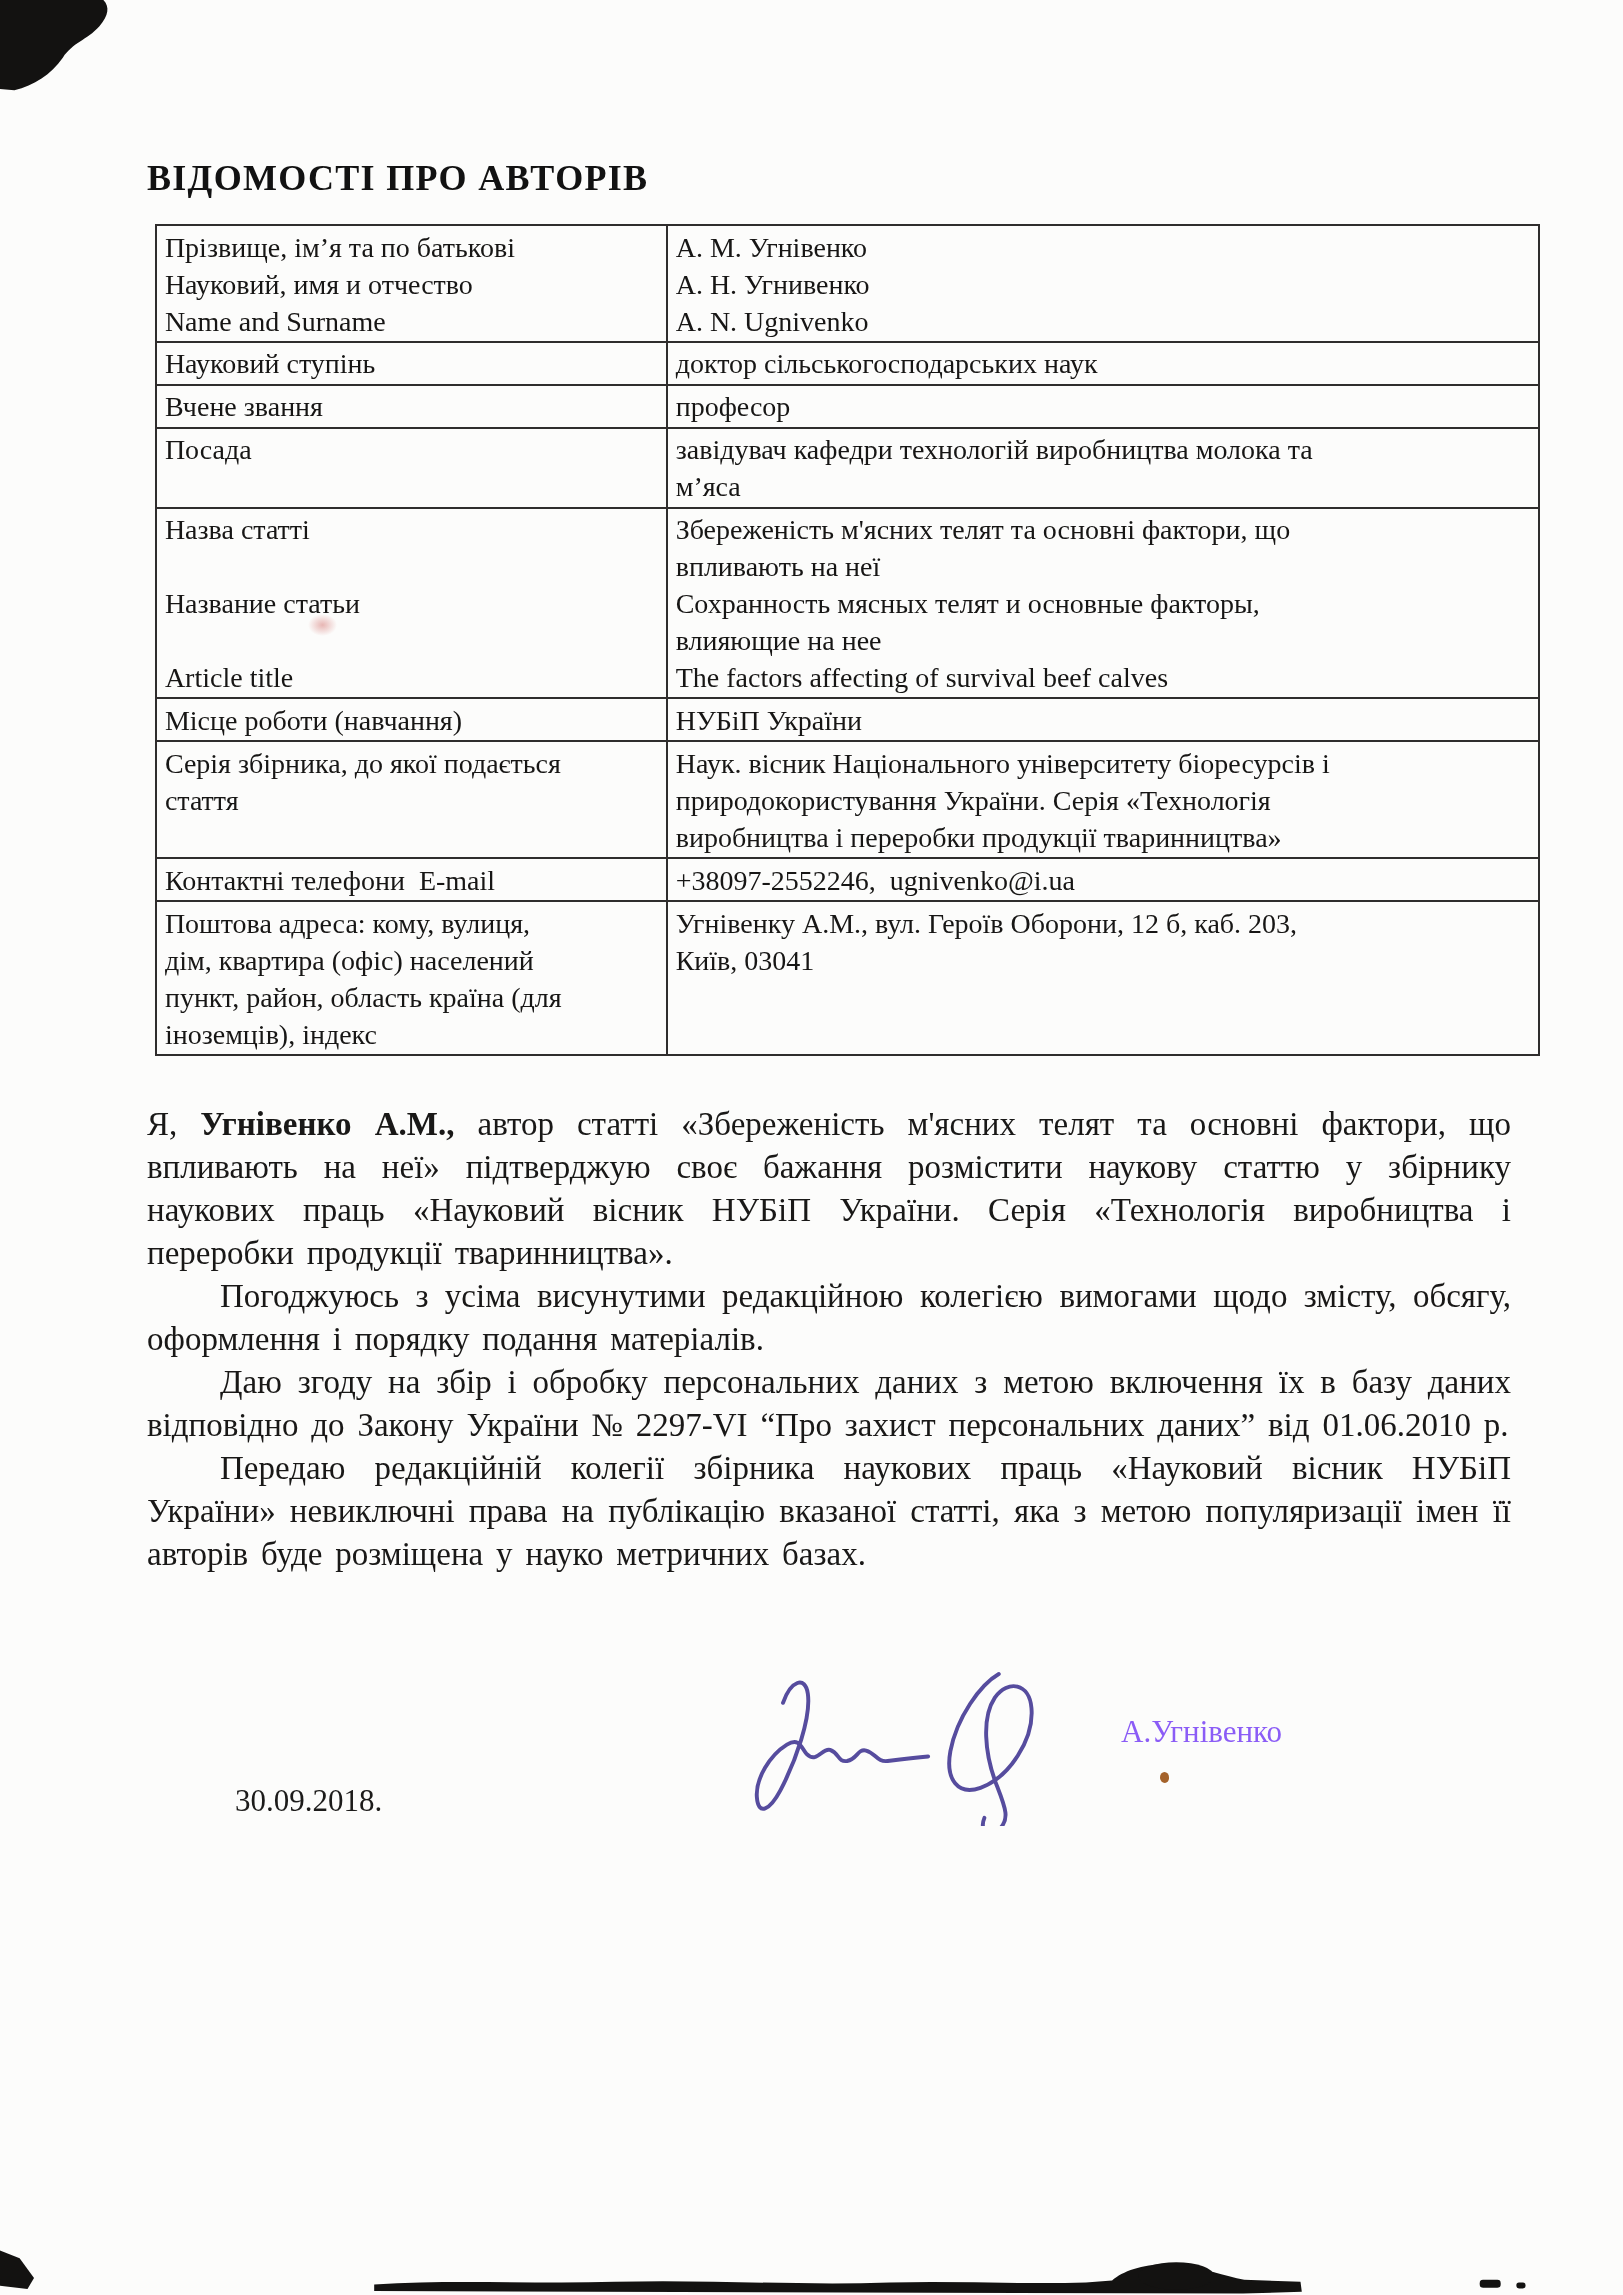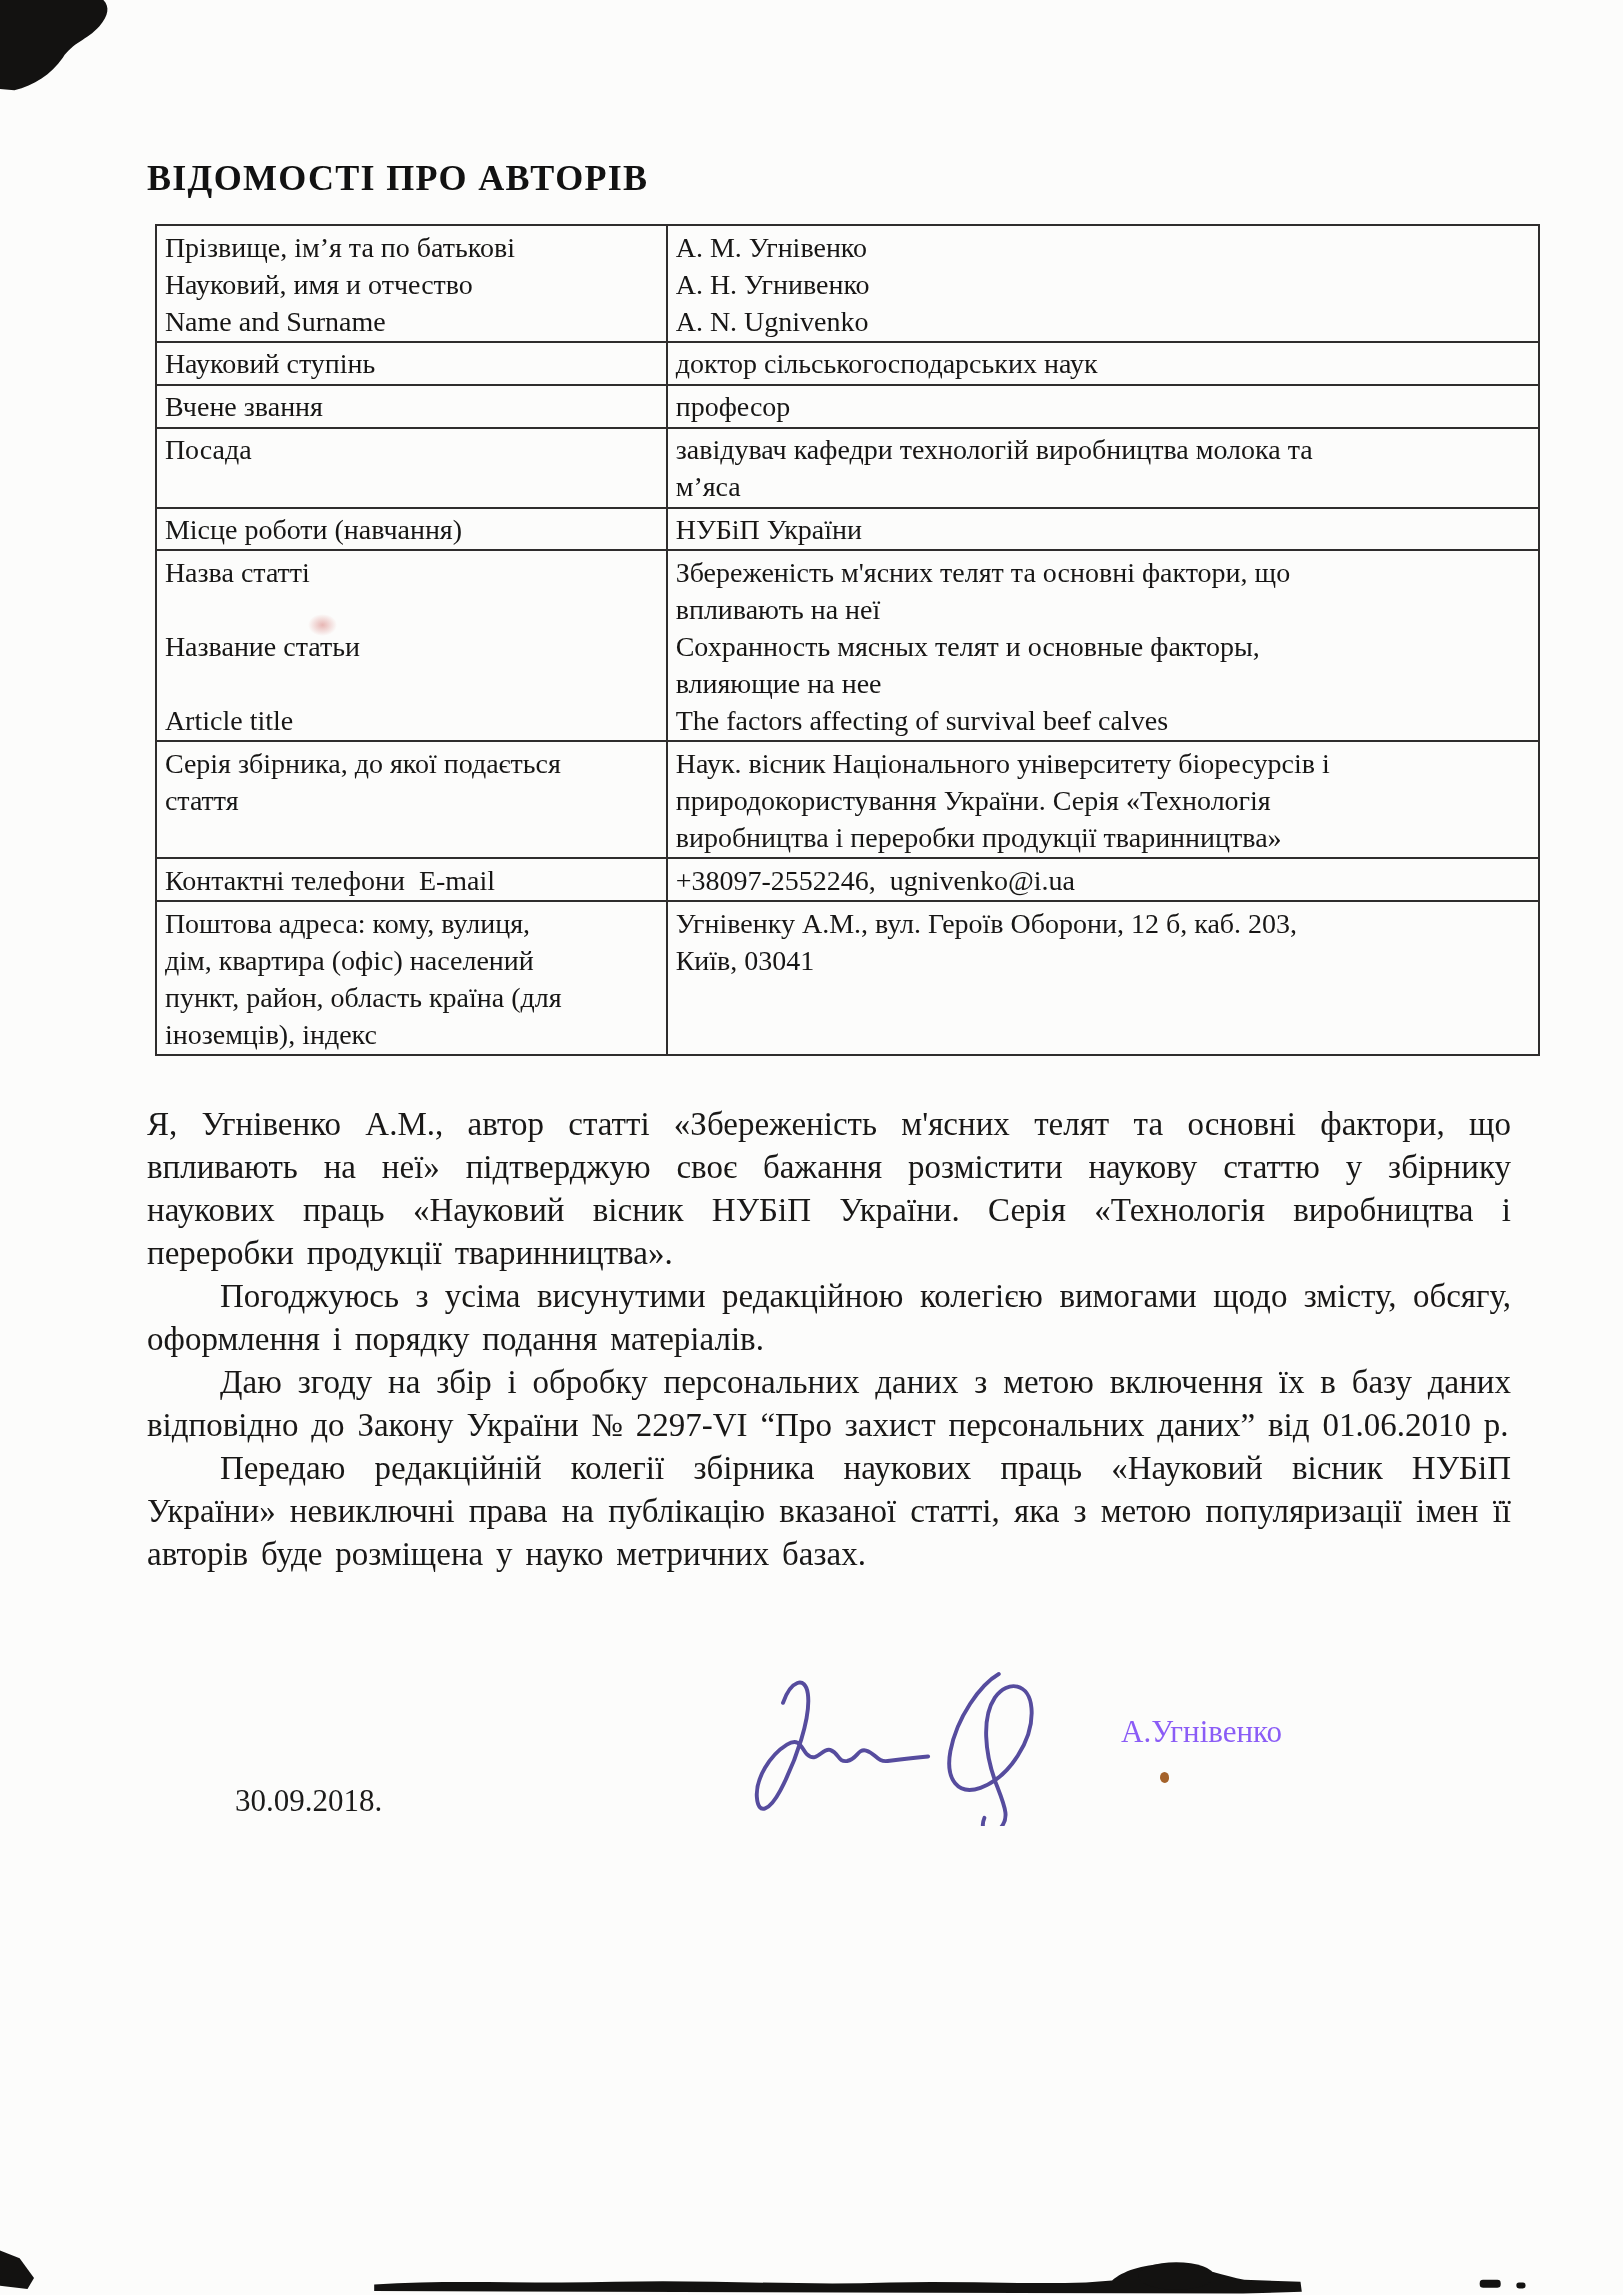--- a/index.html
+++ b/index.html
@@ -28,21 +28,21 @@
   }
   td.c1{width:493px;}
   td.c2{width:854px;}
   .paragraphs{
     position:absolute;left:147px;top:1103px;width:1364px;
     font-size:33px;line-height:43px;text-align:justify;
     word-spacing:4.6px;color:#191817;
   }
   .paragraphs p{margin:0;}
   .paragraphs p.indent{text-indent:73px;}
-  .bold{font-weight:normal;}
+  .bold{font-weight:bold;}
   .sig-date{
     position:absolute;left:235px;top:1759px;font-size:31px;color:#1c1b1a;margin-top:24px;
   }
   .sig-name{
     position:absolute;left:1121px;top:1714px;font-size:31px;color:#8b5cf6;
   }
   .sig-svg{position:absolute;left:732px;top:1662px;}
   .ink-dot{
     position:absolute;left:1160px;top:1772px;width:9.2px;height:11px;
     background:#a4622a;border-radius:50% 50% 46% 54%;
@@ -76,34 +76,34 @@
     <tr>
       <td class="c1">Вчене звання</td>
       <td class="c2">професор</td>
     </tr>
     <tr>
       <td class="c1">Посада</td>
       <td class="c2">завідувач кафедри технологій виробництва молока та
 м’яса</td>
     </tr>
     <tr>
-      <td class="c1">Місце роботи (навчання)</td>
-      <td class="c2">НУБіП України</td>
-    </tr>
-    <tr>
       <td class="c1">Назва статті
 
 Название статьи
 
 Article title</td>
       <td class="c2">Збереженість м'ясних телят та основні фактори, що
 впливають на неї
 Сохранность мясных телят и основные факторы,
 влияющие на нее
 The factors affecting of survival beef calves</td>
+    </tr>
+    <tr>
+      <td class="c1">Місце роботи (навчання)</td>
+      <td class="c2">НУБіП України</td>
     </tr>
     <tr>
       <td class="c1">Серія збірника, до якої подається
 стаття</td>
       <td class="c2">Наук. вісник Національного університету біоресурсів і
 природокористування України. Серія «Технологія
 виробництва і переробки продукції тваринництва»</td>
     </tr>
     <tr>
       <td class="c1">Контактні телефони&nbsp; E-mail</td>

